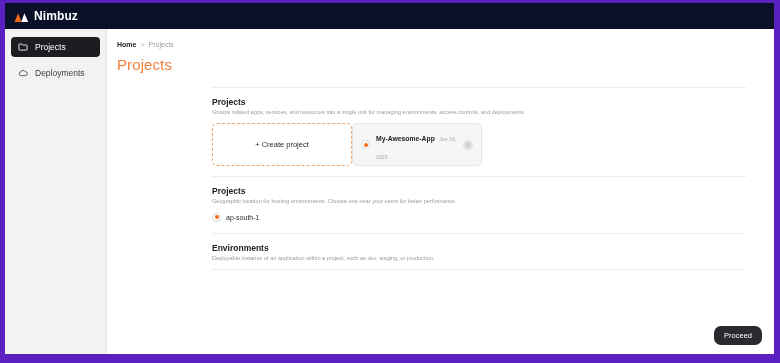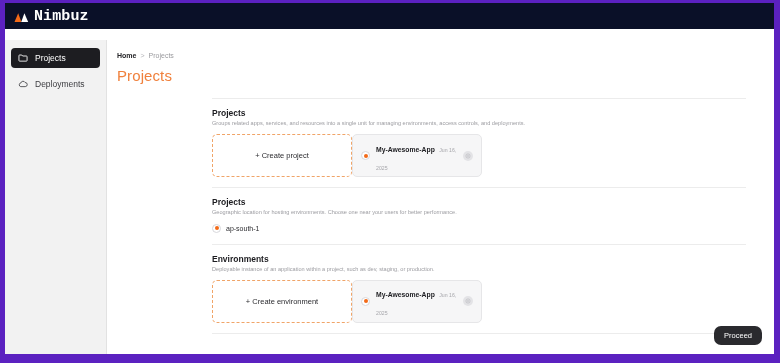--- a/index.html
+++ b/index.html
@@ -50,32 +50,30 @@
     gap: 5px;
   }
   .logo-mark {
     width: 15px;
     height: 13px;
     position: relative;
     display: block;
   }
   .brand-name {
     color: #ffffff;
-    font-size: 15px;
+    font-size: 12px;
     font-weight: bold;
     letter-spacing: .1px;
-    font-family: Liberation Mono, monospace;
   }
 
   
   .body-split {
     flex: 1 1 auto;
     display: flex;
     min-height: 0;
-    margin-top: 11px;
   }
 
   
   .sidebar {
     width: 102px;
     flex: 0 0 102px;
     background: #f2f2f2;
     border-right: 1px solid #e2e2e2;
     box-sizing: border-box;
     padding: 8px 6px 0 6px;
@@ -357,39 +355,20 @@
           <span class="region-label">ap-south-1</span>
         </div>
       </section>
 
       <div class="section-rule"></div>
 
       <section class="section">
         <div class="section-head">Environments</div>
         <div class="section-desc">Deployable instance of an application within a project, such as dev, staging, or production.</div>
 
-        <div class="card-row">
-          <div class="card-create">+ Create environment</div>
-
-          <div class="card-item">
-            <span class="radio-dot">
-                  <i></i>
-                </span>
-            <span class="card-text">
-              <span class="card-title">My-Awesome-App</span>
-              <span class="card-date">Jun 16, 2025</span>
-            </span>
-            <span class="gear-btn">
-              <svg width="6" height="6" viewBox="0 0 16 16">
-                <circle cx="8" cy="8" r="5.6" fill="none" stroke="#b9b9be" stroke-width="1.6"></circle>
-                <circle cx="8" cy="8" r="2" fill="#b9b9be"></circle>
-              </svg>
-            </span>
-          </div>
-        </div>
       </section>
 
       <div class="section-rule"></div>
 
       <div class="proceed-wrap">
         <button class="proceed-btn">Proceed</button>
       </div>
 
     </main>
   </div>

